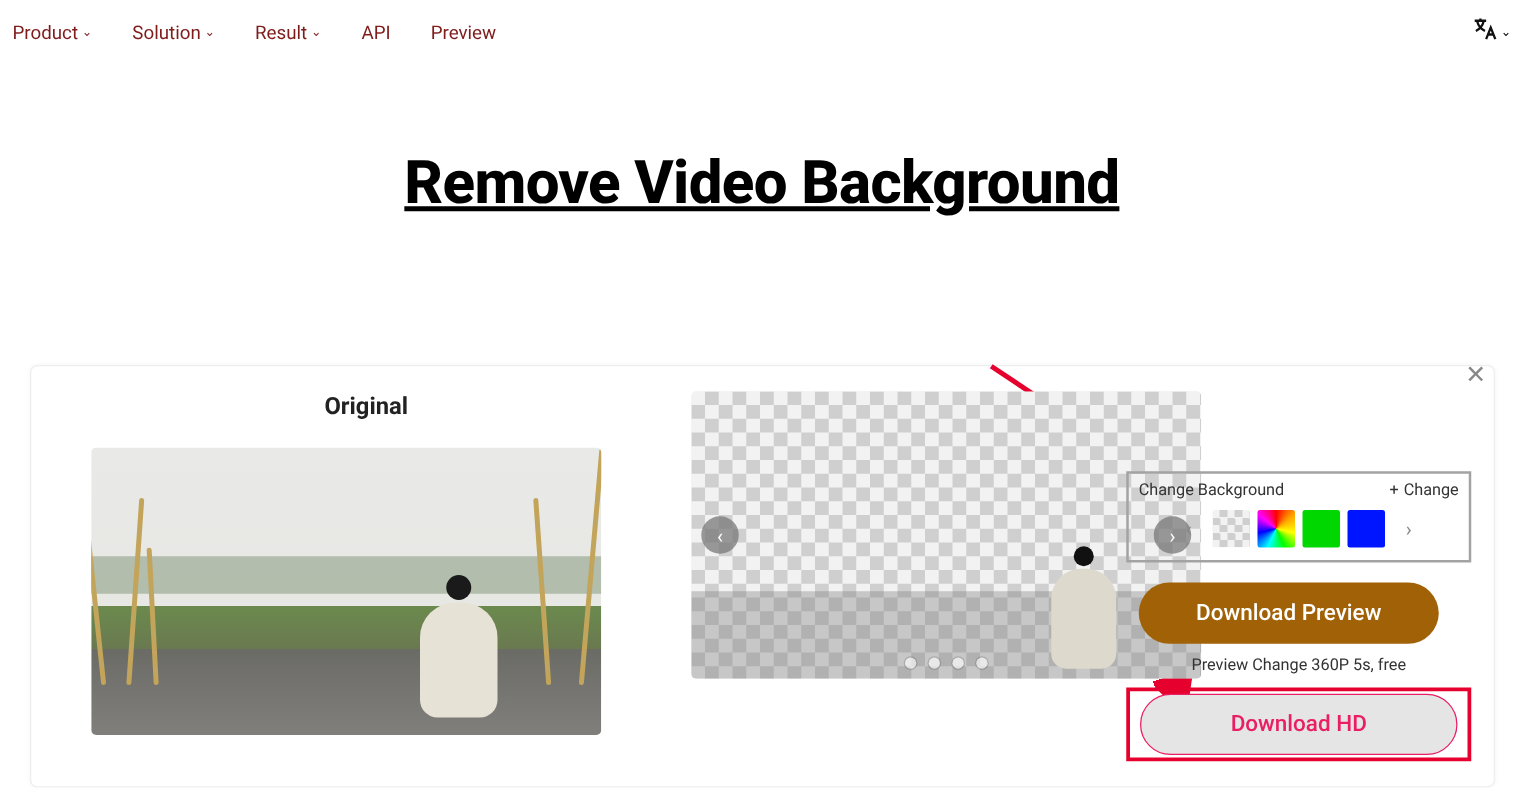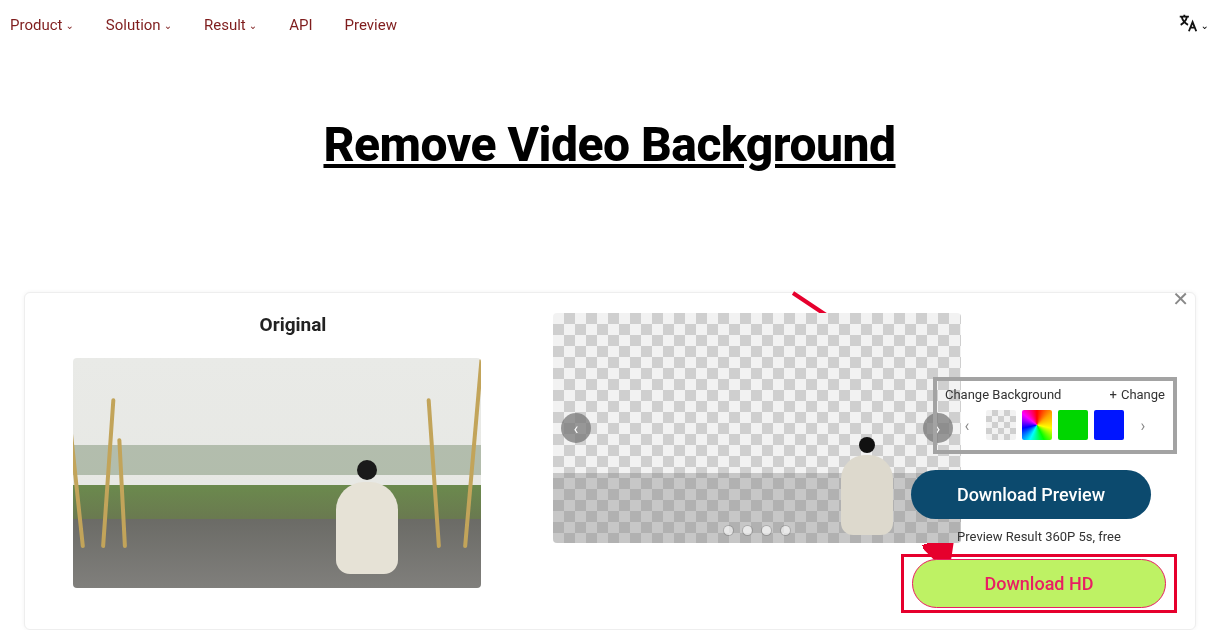--- a/index.html
+++ b/index.html
@@ -45,34 +45,34 @@
 .dot { width:9px; height:9px; border-radius:50%; background:rgba(255,255,255,.6); box-shadow:0 0 0 1px rgba(0,0,0,.15);}
 .ground-shadow { position:absolute; left:0; right:0; bottom:0; height:70px; background:rgba(120,120,120,.35);}
 .person2 { position:absolute; left:70%; bottom:6px; width:56px; height:100px; }
 .person2 .head{width:16px;height:16px;border-radius:50%;background:#111;margin:0 auto;}
 .person2 .body{width:52px;height:80px;background:#ddd9cd;border-radius:24px 24px 12px 12px;margin:2px auto 0;}
 
 .close-x { position:absolute; right:6px; top:-6px; font-size:20px; color:#888; cursor:pointer;}
 
 
 .panel { position:absolute; right:-6px; top:64px; width:276px; }
-.bg-box { border:4px solid #a3a3a3; padding:6px 8px 10px 8px;margin-left:32px; }
+.bg-box { border:2px solid #a3a3a3; padding:6px 8px 10px 8px; }
 .bg-row1 { display:flex; justify-content:space-between; font-size:13px; color:#333; margin-bottom:8px;}
 .bg-row1 .upl { display:flex; align-items:center; gap:4px; cursor:pointer;}
 .swatches { display:flex; align-items:center; justify-content:center; gap:6px;}
 .sw-nav { width:26px; height:26px; display:flex; align-items:center; justify-content:center; color:#888; font-size:16px; cursor:pointer;}
 .sw { width:30px; height:30px; cursor:pointer; border-radius:2px;}
 .sw.trans { background:repeating-conic-gradient(#cfcfcf 0% 25%, #f2f2f2 0% 50%) 0 0/12px 12px; }
 .sw.rainbow { background:conic-gradient(red,orange,yellow,lime,cyan,blue,magenta,red); }
 .sw.green { background:#00d600;} .sw.blue { background:#0015ff;}
 
-.dl-prev { margin-top:16px; width:240px; margin-left:10px; background:#0c4a6e; color:#fff; border:none; border-radius:30px; padding:14px 0; font-size:18px; font-weight:500; cursor:pointer;}
+.dl-prev { margin-top:16px; width:240px; margin-left:10px; background:#a16207; color:#fff; border:none; border-radius:30px; padding:14px 0; font-size:18px; font-weight:500; cursor:pointer;}
 .sub { text-align:center; font-size:13px; color:#333; margin-top:10px;}
 .hd-wrap { border:3px solid #e6002d; margin-top:10px; padding:2px 8px; }
-.dl-hd { width:100%; background:#bef264; color:#e91e63; border:1.5px solid #e91e63; border-radius:30px; padding:13px 0; font-size:18px; font-weight:500; cursor:pointer;}
+.dl-hd { width:100%; background:#e5e5e5; color:#e91e63; border:1.5px solid #e91e63; border-radius:30px; padding:13px 0; font-size:18px; font-weight:500; cursor:pointer;}
 
 
 .arrow { position:absolute; stroke:#e6002d; fill:#e6002d; }
 .grass { position:absolute; bottom:40px; width:4px; background:#c2a45a; transform-origin:bottom center; border-radius:3px;}
 </style>
 </head>
 <body>
 
 <div class="header">
   <div class="nav">
@@ -180,19 +180,19 @@
         <div class="swatches">
           <div class="sw-nav">‹</div>
           <div class="sw trans"></div>
           <div class="sw rainbow"></div>
           <div class="sw green"></div>
           <div class="sw blue"></div>
           <div class="sw-nav">›</div>
         </div>
       </div>
       <button class="dl-prev">Download Preview</button>
-      <div class="sub">Preview Result 360P 5s, free</div>
+      <div class="sub">Preview Change 360P 5s, free</div>
       <div class="hd-wrap">
         <button class="dl-hd">Download HD</button>
       </div>
     </div>
   </div>
 </div>
 
 </body></html>

